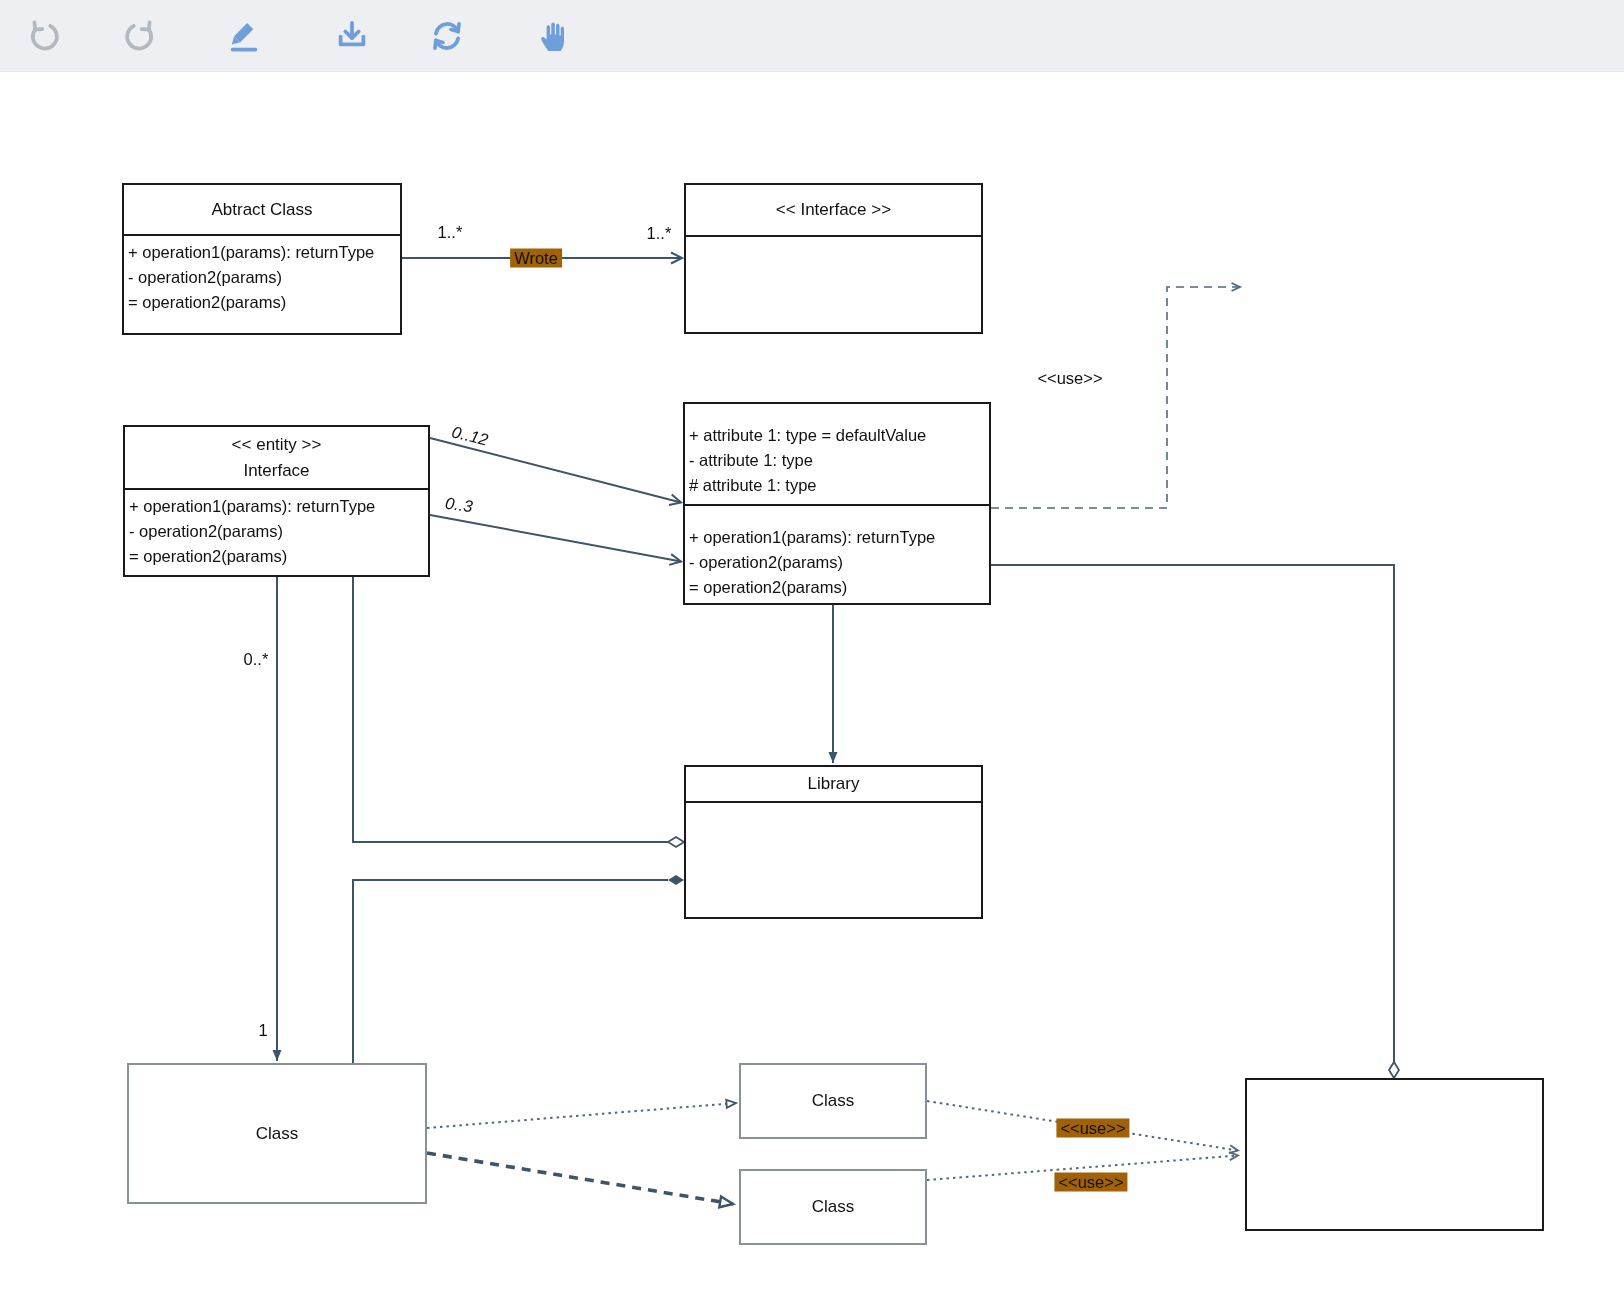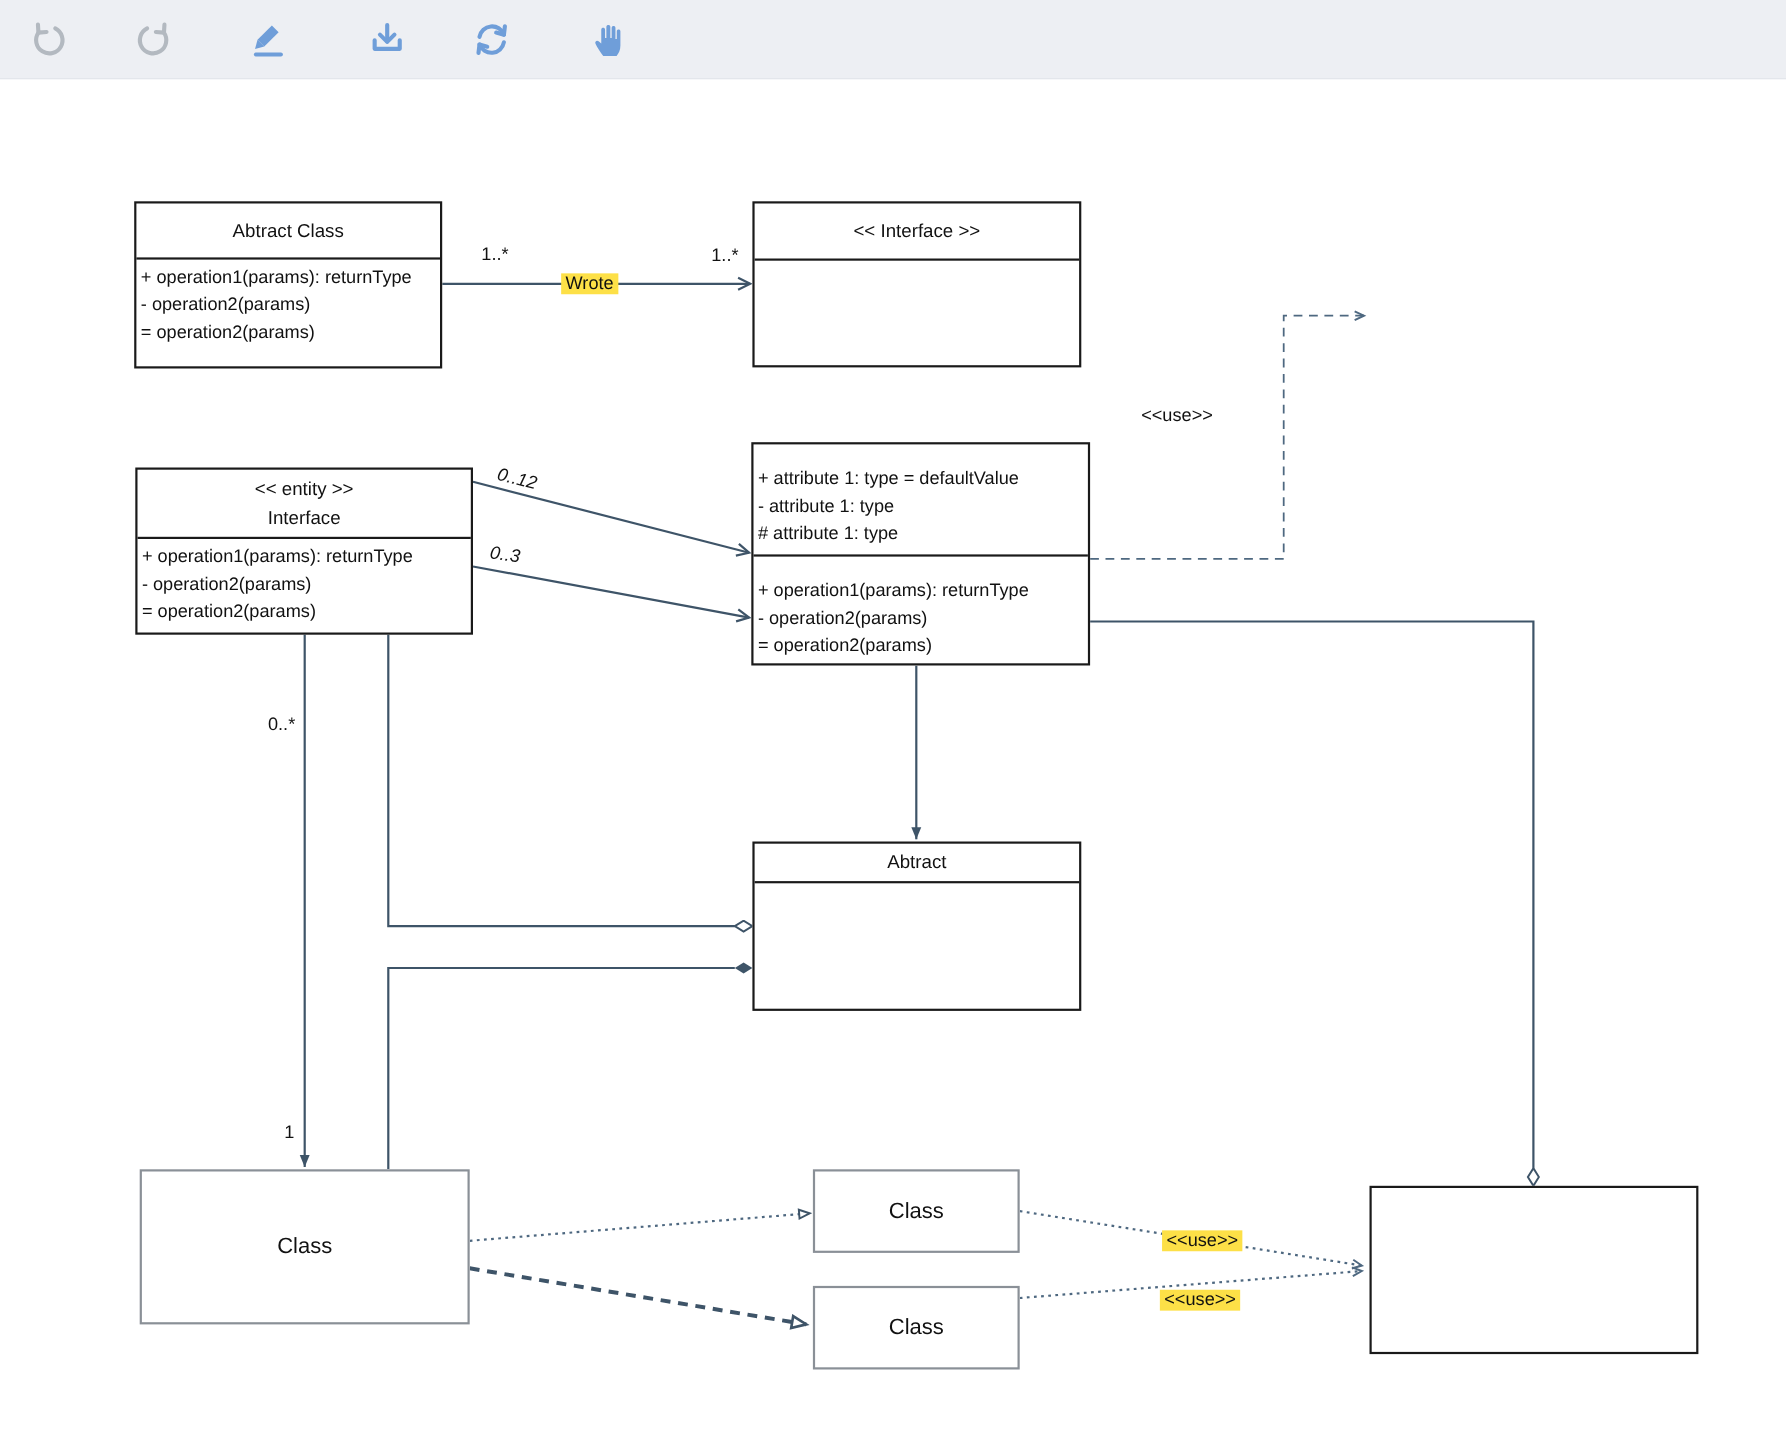--- a/index.html
+++ b/index.html
@@ -26,37 +26,37 @@
   .ic-blue{color:var(--icon-blue);}
 
   
   .uml-box{position:absolute;background:#fff;border:2px solid var(--box-border);}
   .uml-box.muted{border-color:var(--muted-box-border);}
   .uml-head{display:flex;flex-direction:column;align-items:center;justify-content:center;
             border-bottom:2px solid var(--box-border);font-size:17px;line-height:26px;text-align:center;}
   .uml-body{font-size:16.5px;line-height:25px;padding:4px 4px 2px 4px;overflow-wrap:anywhere;}
   .uml-sec{font-size:16.5px;line-height:25px;padding:4px 4px 2px 4px;overflow-wrap:anywhere;margin-top:15px;}
   .sec-divider{border-bottom:2px solid var(--box-border);}
-  .center-title{display:flex;align-items:center;justify-content:center;font-size:20px;height:100%;}
+  .center-title{display:flex;align-items:center;justify-content:center;font-size:17px;height:100%;}
 
   
   #wires{position:absolute;left:0;top:0;pointer-events:none;}
   .wire{stroke:var(--line);stroke-width:2;fill:none;}
   .wire.dashed{stroke:var(--dash-line);stroke-width:1.6;stroke-dasharray:8 6;}
   .wire.dotted{stroke:var(--dash-line);stroke-width:2;stroke-dasharray:2.5 4;}
   .wire.thickdash{stroke:var(--line);stroke-width:3.6;stroke-dasharray:9 7;}
   .mk-stroke{stroke:var(--line);stroke-width:2;fill:none;}
   .mk-stroke-thin{stroke:var(--dash-line);stroke-width:1.8;fill:none;}
   .mk-fill{fill:var(--line);stroke:none;}
   .mk-open{fill:#ffffff;stroke:var(--line);stroke-width:1.8;}
   .mk-open-big{fill:#ffffff;stroke:var(--line);stroke-width:2.4;}
 
   
   .edge-label{position:absolute;transform:translate(-50%,-50%);font-size:16.5px;white-space:nowrap;}
-  .edge-label.bg{background:#fde047;padding:0 4px;}
+  .edge-label.bg{background:#a16207;padding:0 4px;}
   .edge-label.it{font-style:italic;}
   .edge-label.rot14{transform:translate(-50%,-50%) rotate(14deg);}
   .edge-label.rot8{transform:translate(-50%,-50%) rotate(8deg);}
 </style>
 </head>
 <body>
 
 <div id="stage">
 
   <div id="toolbar">
@@ -220,21 +220,21 @@
     </div>
     <div class="uml-sec">
       <div>+ operation1(params): returnType</div>
       <div>- operation2(params)</div>
       <div>= operation2(params)</div>
     </div>
   </div>
 
   <div class="uml-box" style="left:684px;top:765px;width:299px;height:154px">
     <div class="uml-head" style="height:36px">
-      <div>Abtract</div>
+      <div>Library</div>
     </div>
     <div class="uml-body"></div>
   </div>
 
   <div class="uml-box muted" style="left:127px;top:1063px;width:300px;height:141px">
     <div class="center-title">Class</div>
   </div>
 
   <div class="uml-box muted" style="left:739px;top:1063px;width:188px;height:76px">
     <div class="center-title">Class</div>

